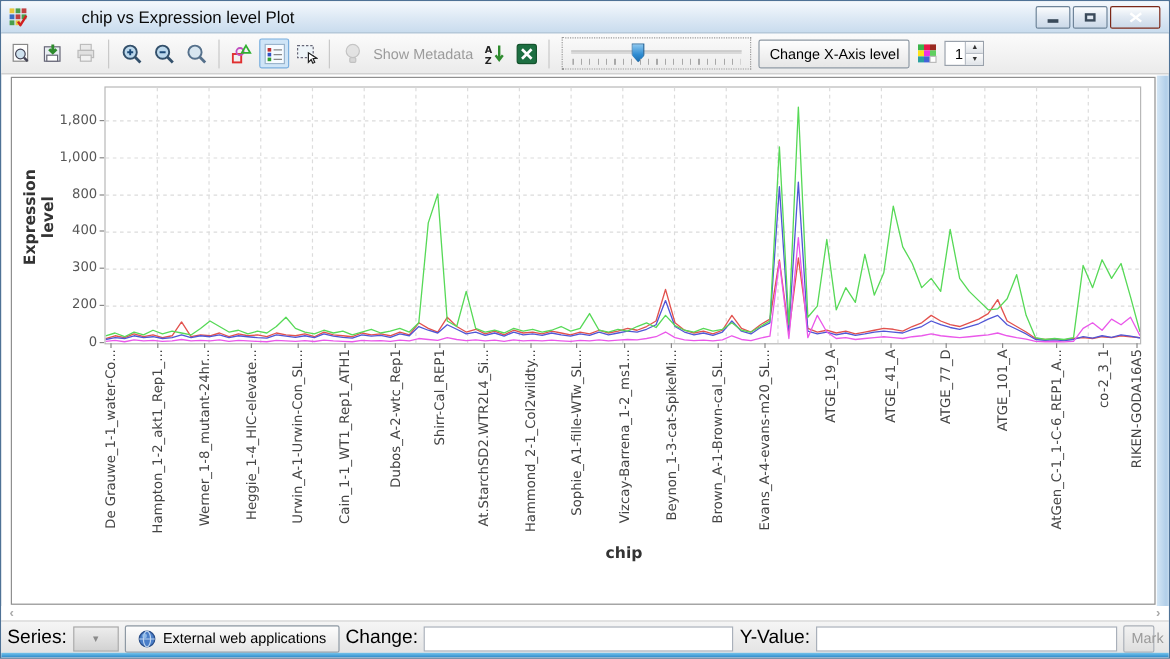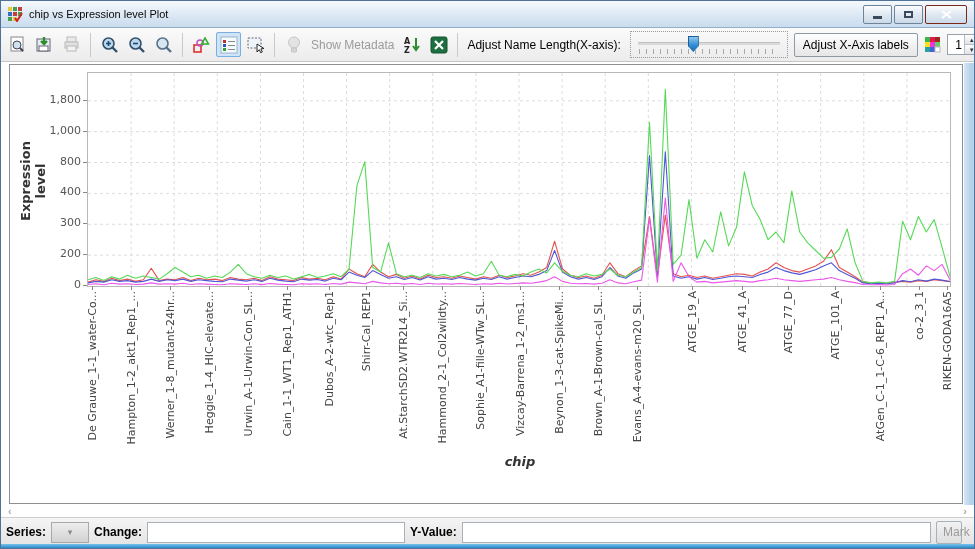--- a/index.html
+++ b/index.html
@@ -3,21 +3,21 @@
 <meta charset="utf-8">
 <style>
   html,body{margin:0;padding:0;background:#666;}
   #window{position:relative;width:975px;height:549px;box-sizing:border-box;overflow:hidden;
     font-family:"Liberation Sans",sans-serif;font-size:12px;background:#fff;
     border:1px solid #4f7296;}
   
   .titlebar{position:absolute;left:0;top:0;right:0;height:27px;
     background:linear-gradient(#f5f9fd,#dcE8f4 55%,#c9dcee);
     border-bottom:1px solid #93aec7;display:flex;align-items:center;padding:0 6px;gap:6px;box-sizing:border-box;}
-  .title-text{color:#0a0a0a;font-size:11px;}
+  .title-text{color:#0a0a0a;font-size:14px;margin-left:39px;}
   .winbtns{margin-left:auto;display:flex;gap:2px;padding-right:1px;}
   .winbtn{width:29px;height:19px;border:1px solid #6e8499;border-radius:2px;
     background:linear-gradient(#fcfdfe,#e2eaf3 45%,#cbd9e8);display:flex;align-items:center;justify-content:center;box-sizing:border-box;}
   .winbtn .bar{width:9px;height:3px;background:#3a4a5a;margin-top:7px;}
   .winbtn .box{width:9px;height:7px;border:2px solid #3a4a5a;box-sizing:border-box;}
   .winbtn.close{width:42px;background:linear-gradient(#f5a留88,#e2664a 40%,#c23e22);border-color:#7c2818;}
   .winbtn.close svg{display:block;}
   
   .toolbar{position:absolute;top:27px;left:0;right:0;height:34px;
     background:linear-gradient(#fbfbfb,#ebebeb);border-bottom:1px solid #c6c6c6;
@@ -50,33 +50,33 @@
     background:linear-gradient(90deg,#d4e6f5,#b2cfe9 70%,#c3daee);}
   .plot{position:absolute;left:77px;top:7px;width:862px;height:213px;border:1px solid #b8b8b8;background:#fff;box-sizing:content-box;}
   .plot svg{display:block;}
   .y-axis-title{position:absolute;left:-36px;top:101px;width:118px;text-align:center;
     transform:rotate(-90deg);font-weight:bold;font-size:13px;color:#333;font-family:"DejaVu Sans",sans-serif;}
   .ytick-label{position:absolute;width:66px;text-align:right;font-size:11px;color:#555;font-family:"DejaVu Sans",sans-serif;}
   .ytick-mark{position:absolute;width:4px;height:1px;background:#888;}
   .xtick-mark{position:absolute;width:1px;height:4px;background:#888;}
   .xlabel{position:absolute;transform-origin:0 0;transform:rotate(-90deg) translateX(-100%);
     white-space:nowrap;font-size:11px;color:#444;font-family:"DejaVu Sans",sans-serif;}
-  .x-axis-title{position:absolute;left:440px;top:389px;width:140px;text-align:center;font-weight:bold;font-size:13px;color:#333;font-family:"DejaVu Sans",sans-serif;font-style:italic;}
+  .x-axis-title{position:absolute;left:440px;top:389px;width:140px;text-align:center;font-weight:bold;font-size:13px;color:#333;font-family:"DejaVu Sans",sans-serif;}
   .legend{position:absolute;left:0;right:0;top:414px;display:flex;justify-content:center;gap:16px;align-items:center;}
   .legend-item{display:flex;align-items:center;gap:5px;font-size:12px;color:#444;font-family:"DejaVu Sans",sans-serif;}
   .legend-swatch{width:18px;height:2px;}
   
   .hstrip{position:absolute;left:0;right:0;top:504px;height:12px;display:flex;justify-content:space-between;
     align-items:center;padding:0 7px;color:#a9a9a9;font-size:11px;box-sizing:border-box;background:#fff;}
   .strip-arrow{line-height:10px;font-weight:bold;}
   
   .bottombar{position:absolute;left:0;right:0;top:516px;height:29px;
     background:linear-gradient(#f5f5f5,#e3e3e3);border-top:1px solid #cfcfcf;
     display:flex;align-items:center;padding:0 12px 0 5px;gap:5px;box-sizing:border-box;}
-  .blabel{font-size:12px;color:#000;flex:0 0 auto;font-weight:bold;}
+  .blabel{font-size:16px;color:#000;flex:0 0 auto;}
   .combo{width:38px;height:21px;background:linear-gradient(#ededed,#d2d2d2);border:1px solid #a8a8a8;
     display:flex;align-items:center;justify-content:center;color:#8a8a8a;font-size:9px;flex:0 0 auto;box-sizing:border-box;}
   .ext-btn{height:23px;border:1px solid #8e99a4;border-radius:2px;background:linear-gradient(#fdfdfd,#e4e4e4);
     padding:0 10px;font-size:12px;display:flex;align-items:center;gap:6px;flex:0 0 auto;}
   .text-input{height:21px;border:1px solid #a9b0ba;background:#fff;box-sizing:border-box;flex:0 0 auto;font-size:12px;padding:0 4px;font-family:"Liberation Sans",sans-serif;}
   .mark-btn{width:26px;height:23px;border:1px solid #aab0b8;border-radius:2px;background:linear-gradient(#f2f2f2,#dedede);
     color:#9a9a9a;font-size:12px;flex:0 0 auto;font-family:"Liberation Sans",sans-serif;}
   .bottomedge{position:absolute;left:0;right:0;bottom:0;height:4px;background:linear-gradient(#74c4ec,#2b87c8);}
 </style>
 </head>
@@ -195,27 +195,26 @@
         <path d="M13,2 v11 M10,10 l3,4 3,-4" stroke="#2e8b2e" stroke-width="2" fill="none"></path>
       </svg>
     </button>
     <button class="tbtn">
       <svg width="18" height="18">
         <rect x="1" y="1" width="16" height="16" rx="2" fill="#1d6f42" stroke="#14532d"></rect>
         <path d="M5,5 l8,8 M13,5 l-8,8" stroke="#fff" stroke-width="2.2"></path>
       </svg>
     </button>
     <div class="tsep"></div>
-    <span class="tlabel">Adjust Name Length(X-axis):</span>
     <div class="slider-wrap">
       <div class="slider-track"></div>
       <div class="slider-thumb" style="left:57px"></div>
       <div class="slider-ticks"></div>
     </div>
-    <button class="push-btn">Adjust X-Axis labels</button>
+    <button class="push-btn">Change X-Axis level</button>
     <button class="tbtn">
       <svg width="17" height="17">
         <rect x="1" y="1" width="5" height="5" fill="#3cb44b"></rect>
           <rect x="6" y="1" width="5" height="5" fill="#e6194b"></rect>
           <rect x="11" y="1" width="5" height="5" fill="#9a2a20"></rect>
         <rect x="1" y="6" width="5" height="5" fill="#ffe119"></rect>
           <rect x="6" y="6" width="5" height="5" fill="#f032e6"></rect>
           <rect x="11" y="6" width="5" height="5" fill="#60d060"></rect>
         <rect x="1" y="11" width="5" height="5" fill="#2aa0a0"></rect>
           <rect x="6" y="11" width="5" height="5" fill="#4363d8"></rect>
@@ -336,20 +335,29 @@
   <div class="hstrip">
     <span class="strip-arrow">‹</span>
     <span class="strip-arrow">›</span>
   </div>
 
   <div class="bottombar">
     <span class="blabel">Series:</span>
     <div class="combo">
         <span>▾</span>
       </div>
+    <button class="ext-btn">
+      <svg width="15" height="15">
+        <circle cx="7.5" cy="7.5" r="6.5" fill="#4a7ec8" stroke="#2a4e88"></circle>
+        <ellipse cx="7.5" cy="7.5" rx="3" ry="6.5" fill="none" stroke="#bcd4f0"></ellipse>
+        <line x1="1" y1="7.5" x2="14" y2="7.5" stroke="#bcd4f0"></line>
+        <circle cx="5.5" cy="5" r="2" fill="#9cc4ec" opacity="0.8"></circle>
+      </svg>
+      <span>External web applications</span>
+    </button>
     <span class="blabel">Change:</span>
     <input class="text-input" style="width: 258px;" value="">
     <span class="blabel">Y-Value:</span>
     <input class="text-input" style="flex: 1 1 0%;" value="">
     <button class="mark-btn">Mark</button>
   </div>
 
   <div class="bottomedge"></div>
 </div>
 

